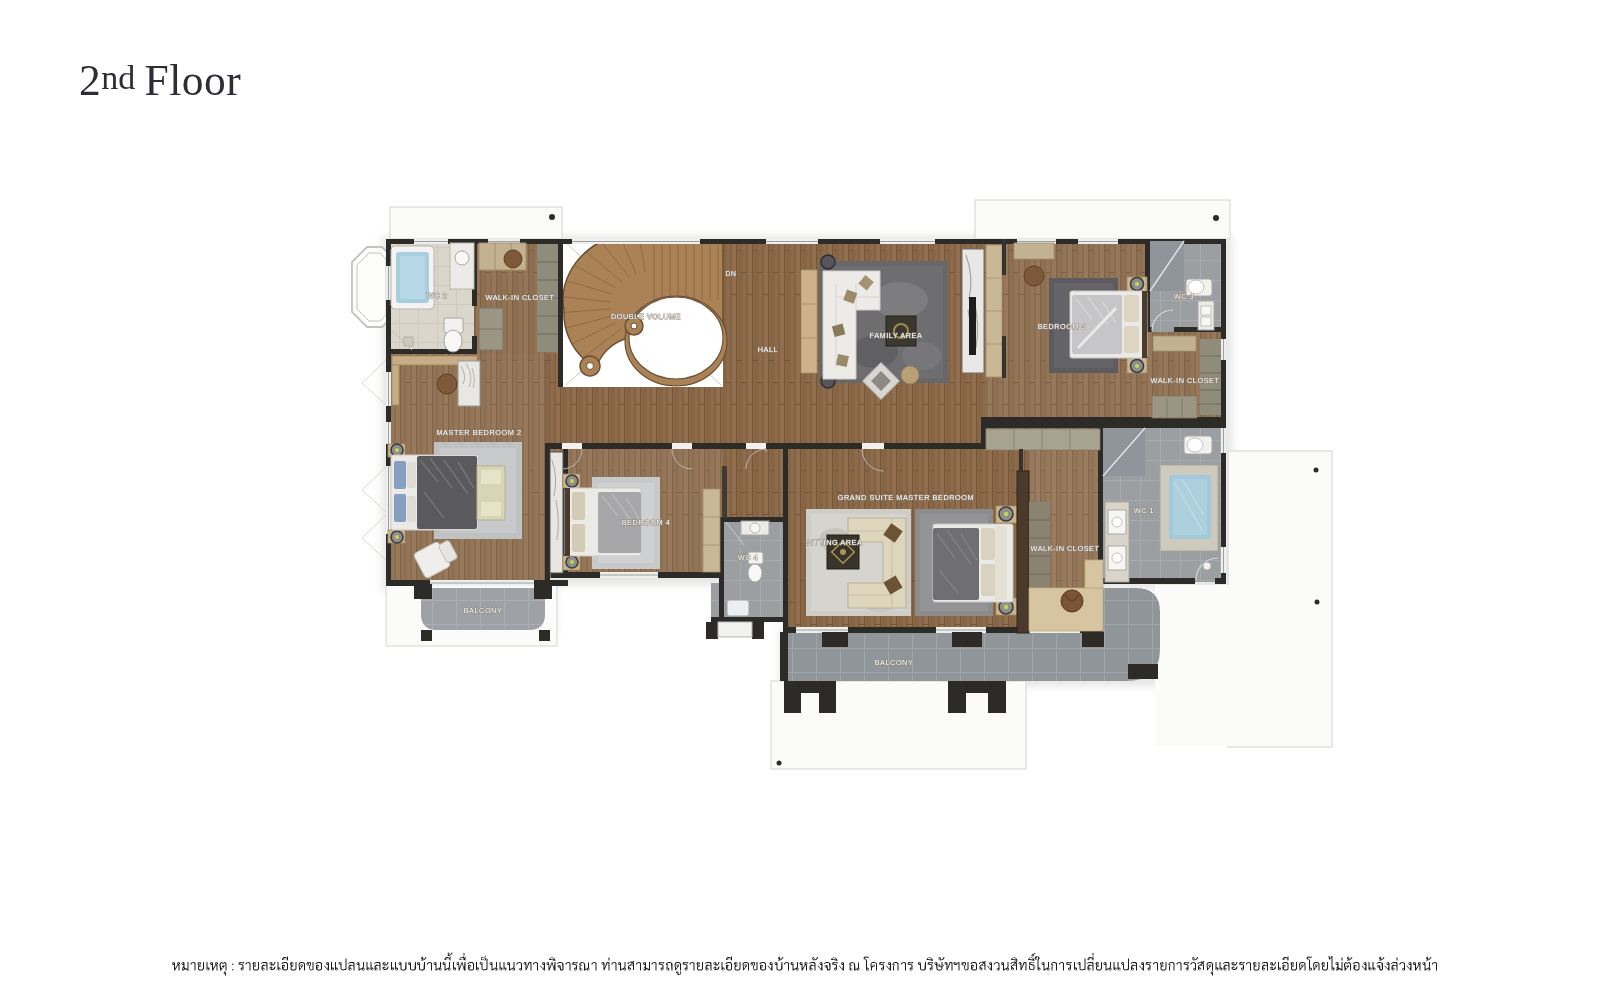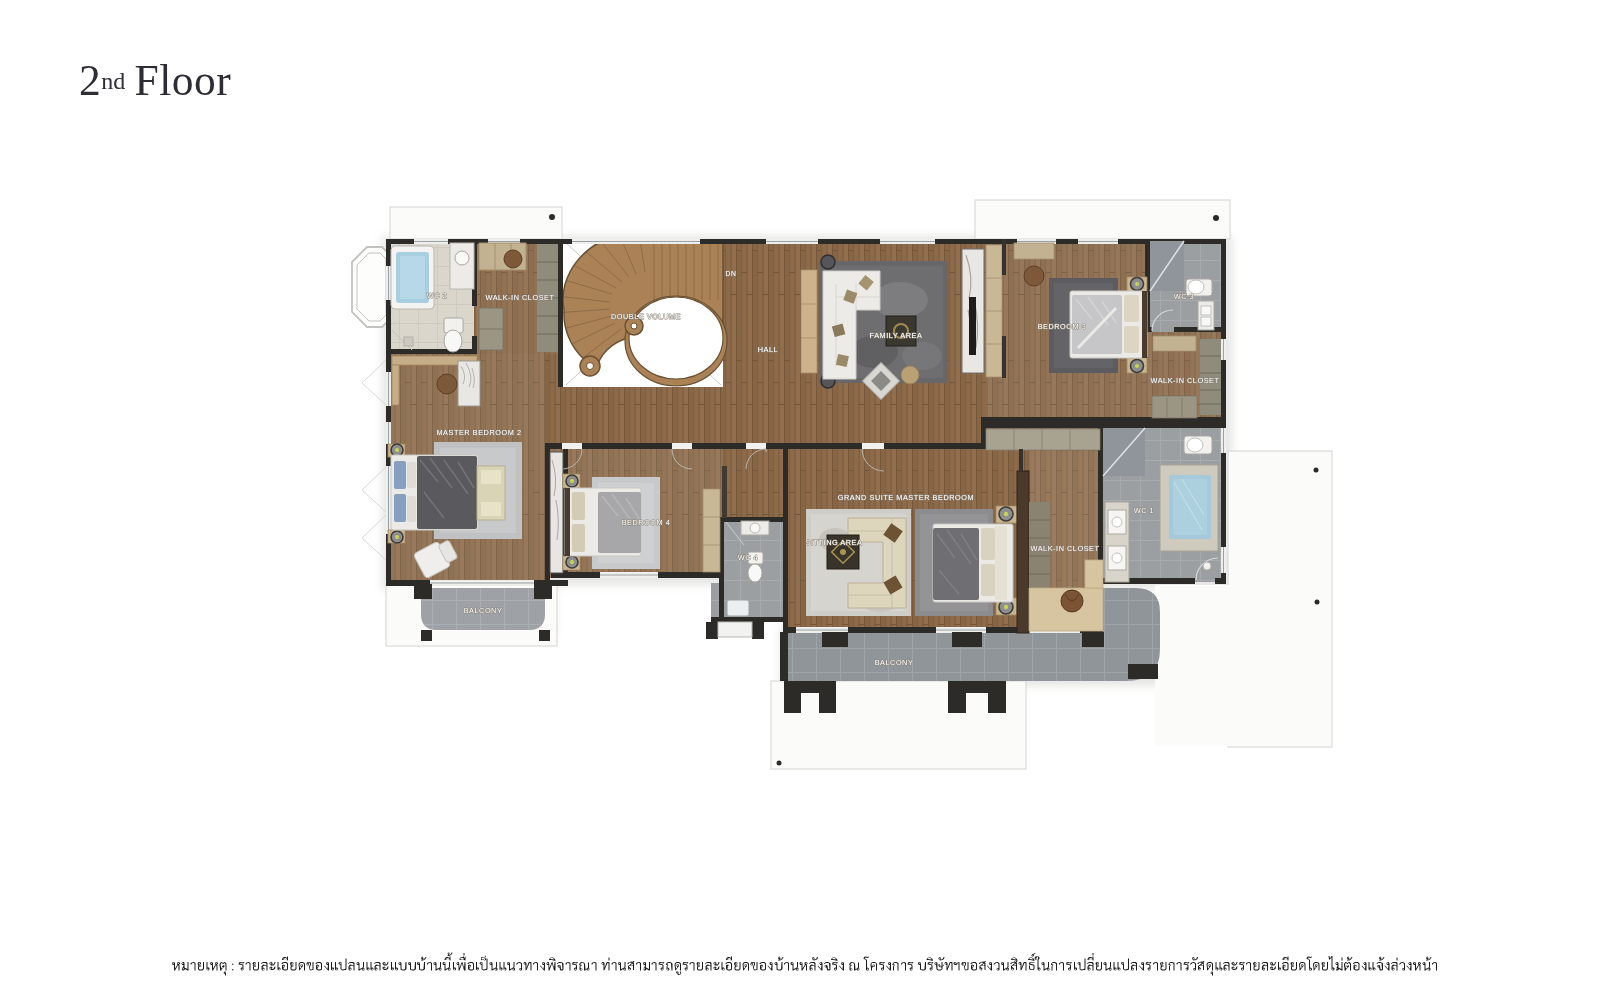--- a/index.html
+++ b/index.html
@@ -1,18 +1,18 @@
 <!DOCTYPE html>
 <html><head>
 <meta charset="utf-8">
 <style>
   html,body{margin:0;padding:0;background:#ffffff;width:1600px;height:1000px;overflow:hidden}
   #page{position:relative;width:1600px;height:1000px;background:#ffffff;font-family:"Liberation Sans",sans-serif}
   #title{position:absolute;left:79px;top:55px;font-family:"Liberation Serif",serif;font-size:43.5px;color:#2e2d35;letter-spacing:0.5px}
-  #title sup{font-size:24px;vertical-align:6px;letter-spacing:0}
+  #title sup{font-size:34px;vertical-align:6px;letter-spacing:0}
 </style>
 </head>
 <body>
 <div id="page">
   <div id="title">2<sup>nd</sup> Floor</div>
   <svg width="1600" height="1000" viewBox="0 0 1600 1000" style="position:absolute;left:0;top:0">
     <defs>
       <pattern id="wd" width="16" height="110" patternUnits="userSpaceOnUse">
         <rect width="16" height="110" fill="#8c6a4a"></rect>
         <rect x="0" width="5.3" height="110" fill="#856343" opacity="0.75"></rect>

